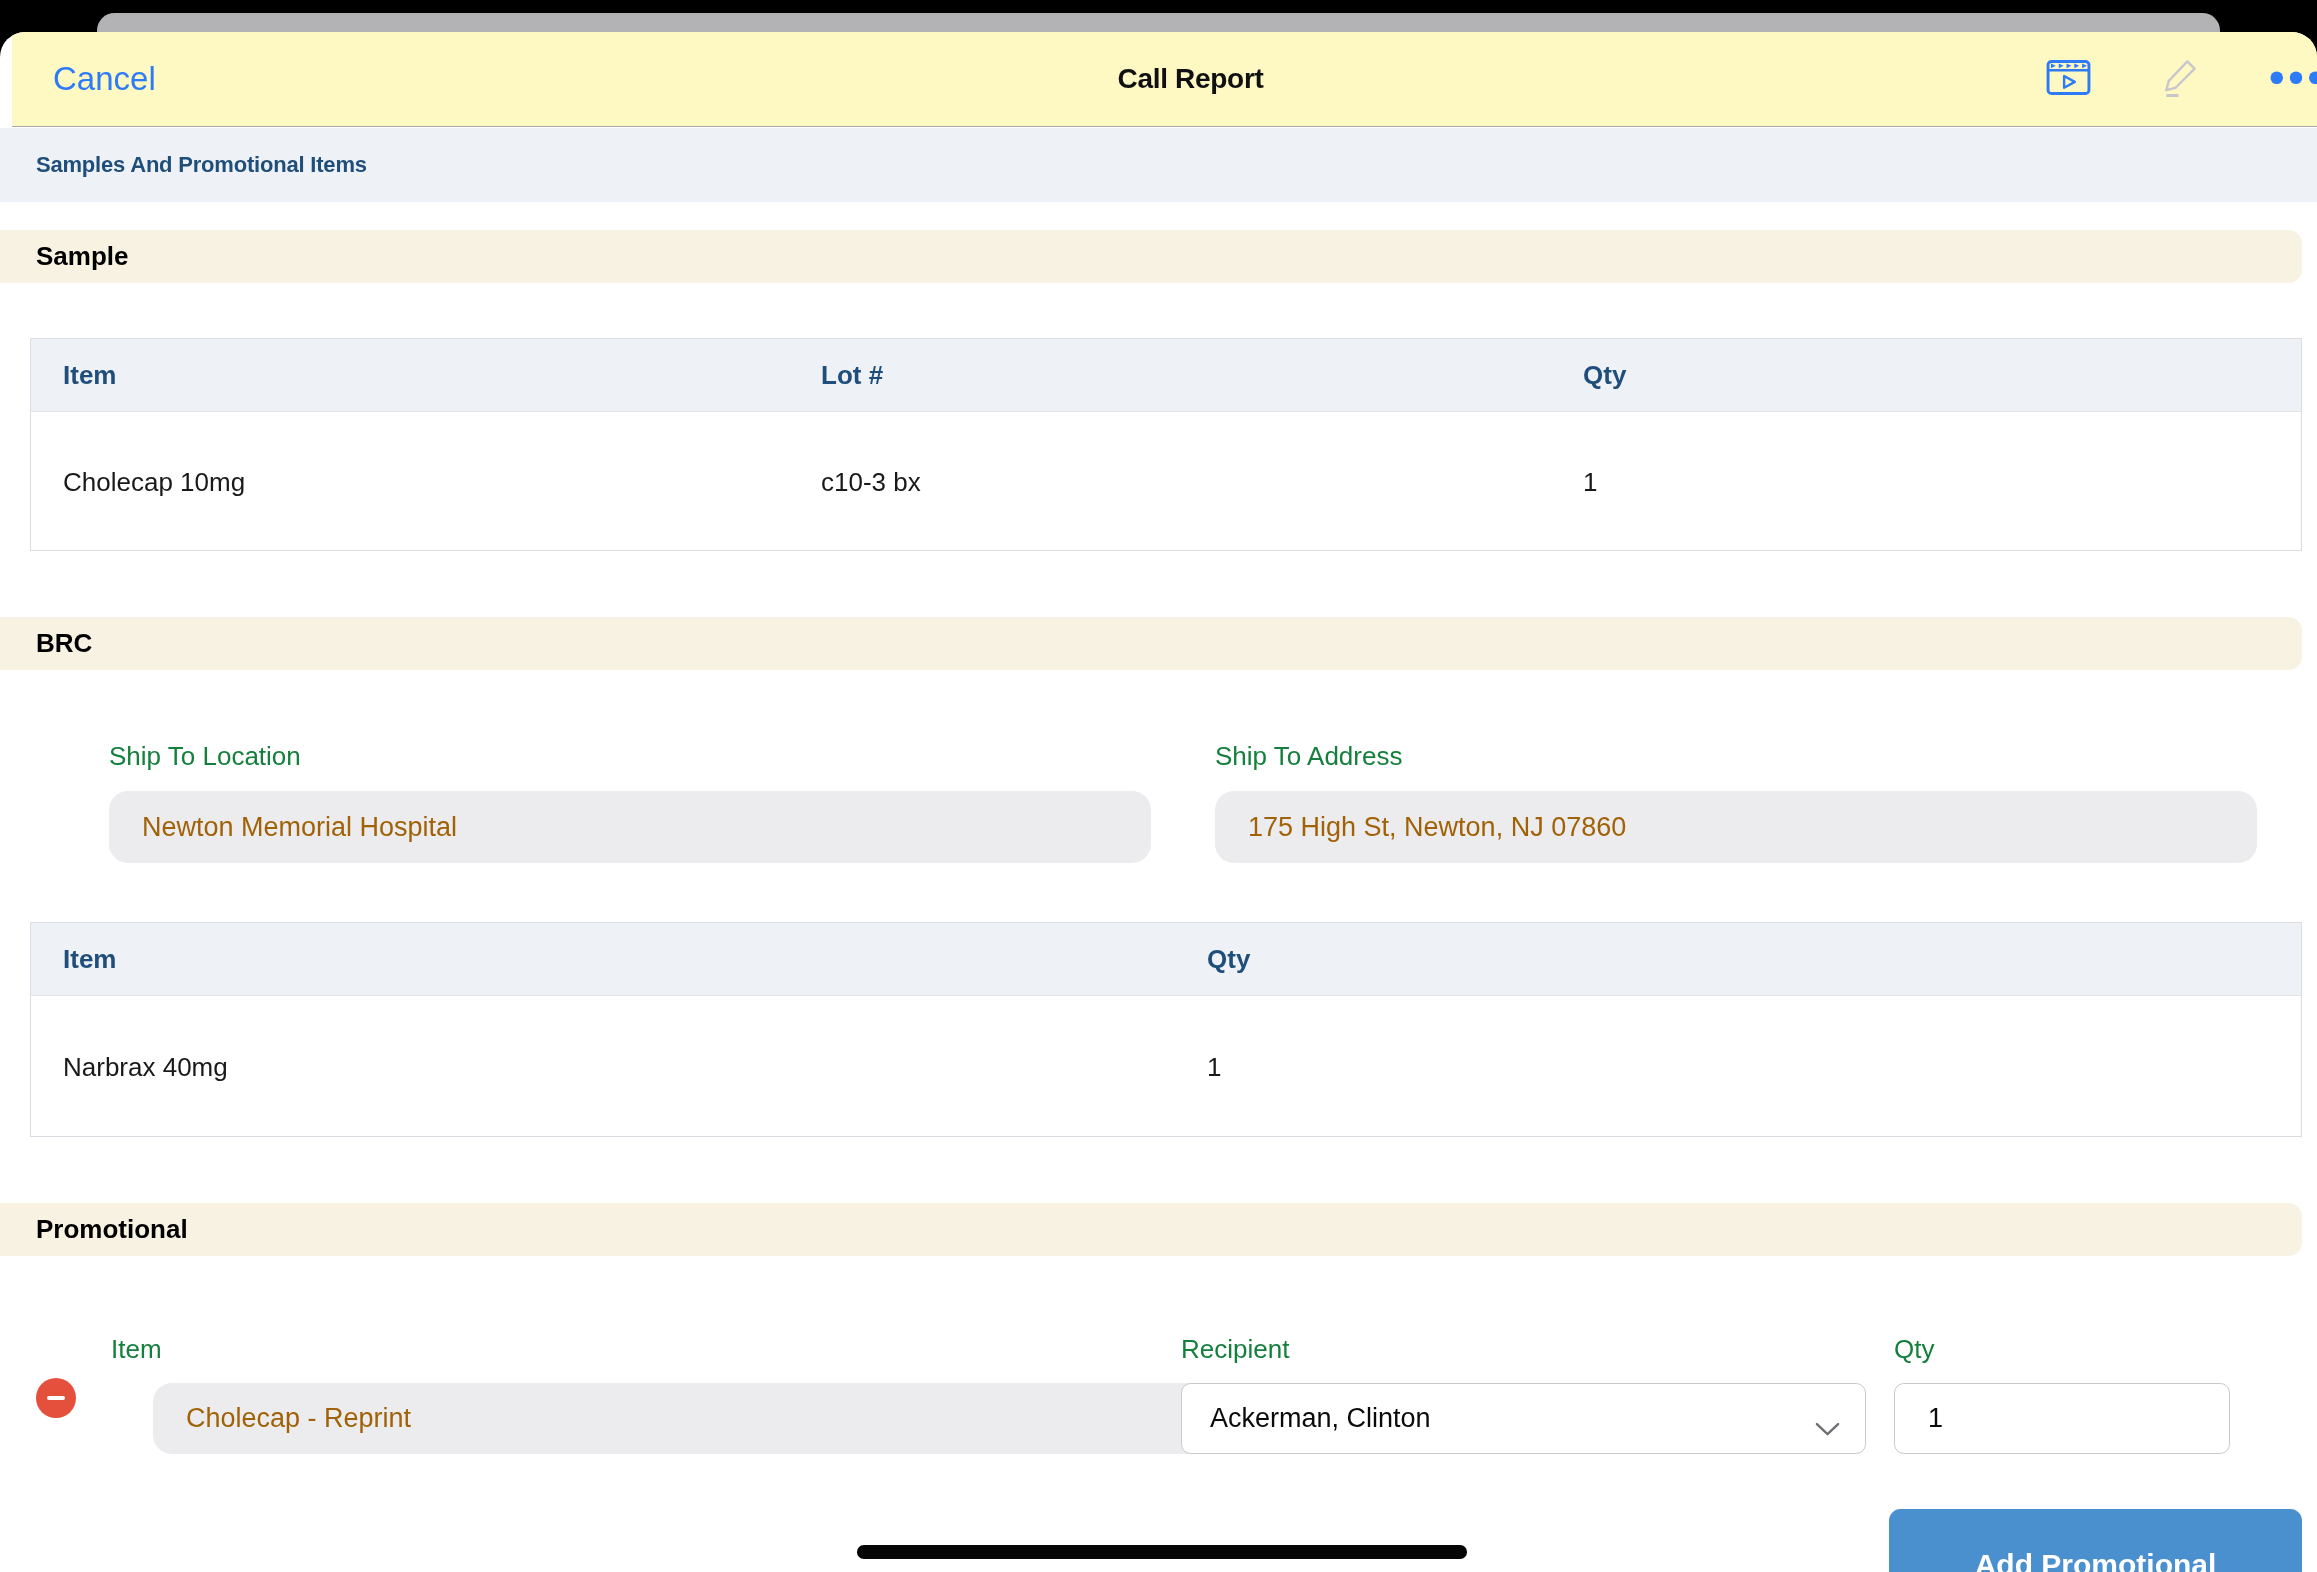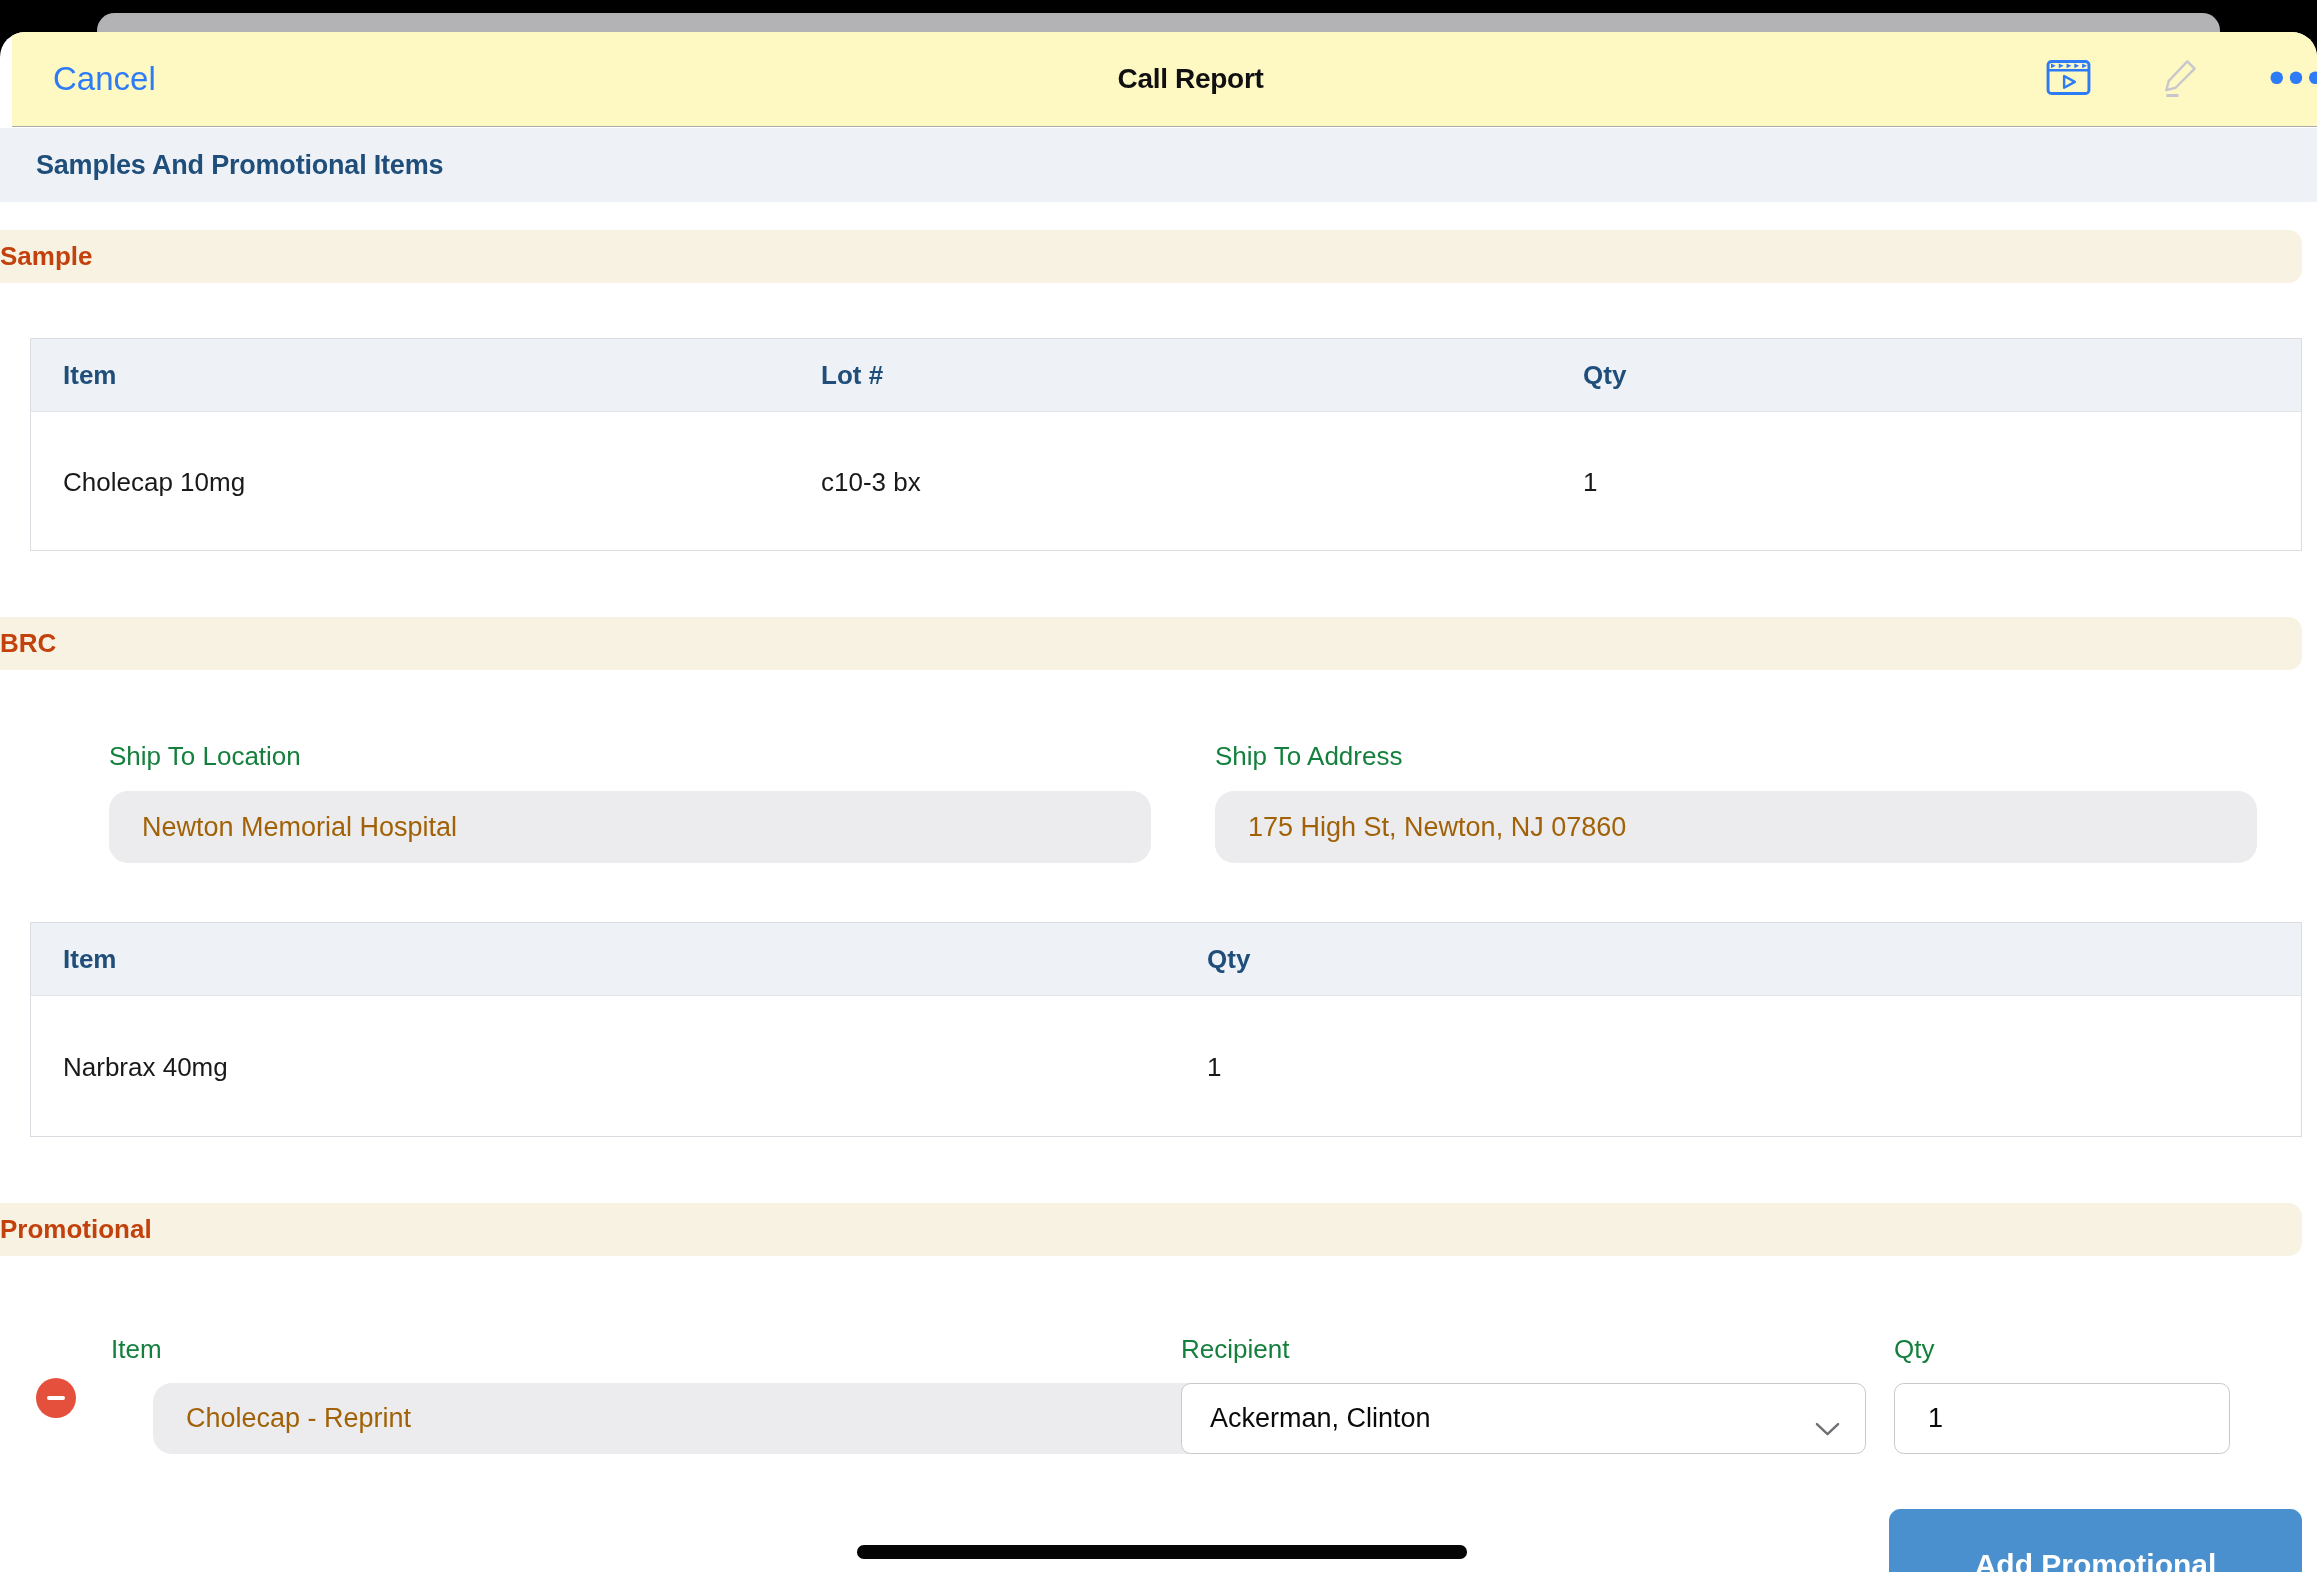--- a/index.html
+++ b/index.html
@@ -21,24 +21,24 @@
     border-bottom:1.9px solid #ababaf;padding-left:40px;}
   .cancel{position:absolute;left:41px;top:0;height:94px;display:flex;align-items:center;
     background:none;border:none;font-family:inherit;font-size:33px;color:#2d7bf6;padding:0;cursor:pointer;}
   .nav-title{position:absolute;left:0;right:0;top:0;height:94px;display:flex;align-items:center;justify-content:center;
     font-size:28px;font-weight:700;color:#101012;letter-spacing:-0.3px;}
   .nav-actions{position:absolute;right:47px;top:0;height:94px;display:flex;align-items:center;gap:70px;}
   .icon-btn{background:none;border:none;padding:0;display:flex;align-items:center;cursor:pointer;}
   
   .page-band{position:absolute;left:0;top:96px;width:2317px;height:74px;background:#eef2f6;
     display:flex;align-items:center;}
-  .page-band span{margin-left:36px;font-size:27px;font-weight:700;color:#1f4e7a;letter-spacing:-0.2px;}
+  .page-band span{margin-left:36px;font-size:22px;font-weight:700;color:#1f4e7a;letter-spacing:-0.2px;}
   .cream{position:absolute;left:0;width:2302px;height:53px;background:#f8f2e3;
     border-radius:0 13.6px 13.6px 0;display:flex;align-items:center;}
-  .cream span{font-size:26px;font-weight:700;color:#c2410c;}
+  .cream span{margin-left:36px;font-size:26px;font-weight:700;color:#000000;}
   .cream.sample{top:198px;}
   .cream.brc{top:585px;}
   .cream.promo{top:1171px;}
   
   .tbl{position:absolute;left:30px;width:2272px;background:#fff;border:1px solid #d9dde2;box-sizing:border-box;}
   .tbl.t1{top:306px;height:213px;}
   .tbl.t2{top:890px;height:215px;}
   .thead{display:grid;align-items:center;background:#eef2f6;height:72px;
     border-bottom:1px solid #e2e6eb;color:#1f4e7a;font-size:26px;font-weight:700;}
   .trow{display:grid;align-items:center;color:#19191b;font-size:26px;}

